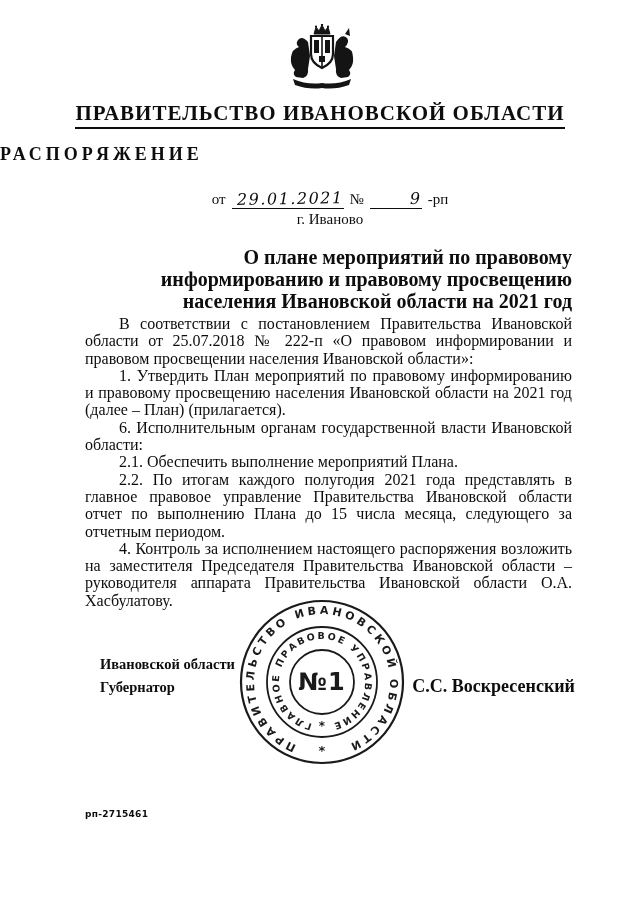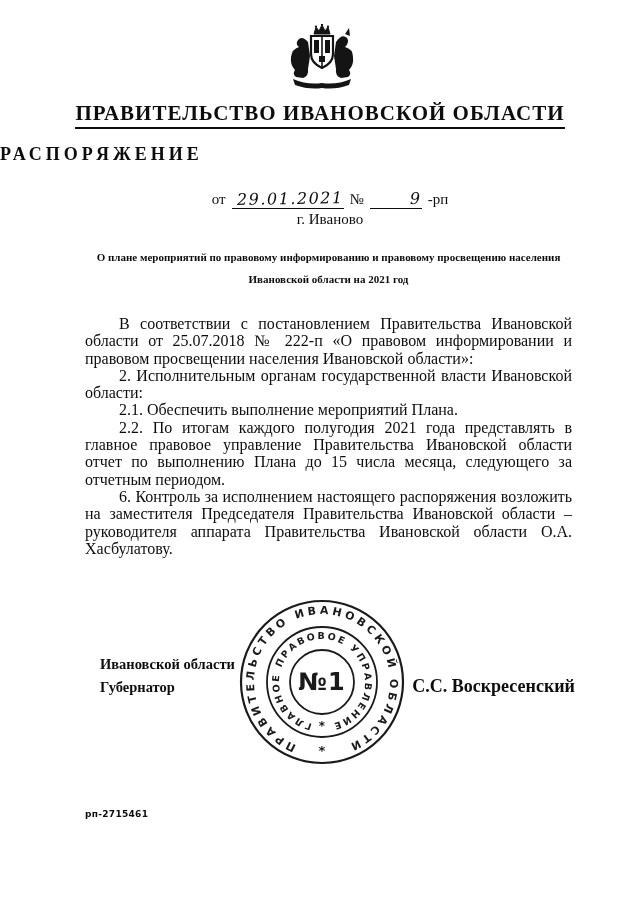--- a/index.html
+++ b/index.html
@@ -67,22 +67,22 @@
   .city-line {
     position: absolute;
     top: 211px; left: 0; right: 0;
     text-align: center;
     font-size: 15px;
     transform: translateX(10px);
   }
   .doc-title {
     position: absolute;
     top: 246px; left: 85px; right: 68px;
-    text-align: center;
-    font-size: 11px;
+    text-align: right;
+    font-size: 20px;
     font-weight: bold;
     line-height: 22px;
   }
   .doc-body {
     position: absolute;
     top: 315px; left: 85px; right: 68px;
     font-size: 16px;
     line-height: 17.3px;
     text-align: justify;
   }
@@ -157,24 +157,25 @@
     <span class="fill-cell num-cell"><span class="handwritten">9</span></span>
     <span>-рп</span>
   </div>
 
   <div class="city-line">г. Иваново</div>
 
   <div class="doc-title">О плане мероприятий по правовому информированию и правовому просвещению населения Ивановской области на 2021 год</div>
 
   <div class="doc-body">
     <p>В соответствии с постановлением Правительства Ивановской области от 25.07.2018 № 222-п «О правовом информировании и правовом просвещении населения Ивановской области»:</p>
-    <p>2. Исполнительным органам государственной власти Ивановской области:</p>
+    <p>1. Утвердить План мероприятий по правовому информированию и правовому просвещению населения Ивановской области на 2021 год (далее – План) (прилагается).</p>
+    <p>6. Исполнительным органам государственной власти Ивановской области:</p>
     <p>2.1. Обеспечить выполнение мероприятий Плана.</p>
     <p>2.2. По итогам каждого полугодия 2021 года представлять в главное правовое управление Правительства Ивановской области отчет по выполнению Плана до 15 числа месяца, следующего за отчетным периодом.</p>
-    <p>6. Контроль за исполнением настоящего распоряжения возложить на заместителя Председателя Правительства Ивановской области – руководителя аппарата Правительства Ивановской области О.А. Хасбулатову.</p>
+    <p>4. Контроль за исполнением настоящего распоряжения возложить на заместителя Председателя Правительства Ивановской области – руководителя аппарата Правительства Ивановской области О.А. Хасбулатову.</p>
   </div>
 
   <div class="sig-post">
     <div>Ивановской области</div>
     <div>Губернатор</div>
   </div>
   <div class="sig-name">С.С. Воскресенский</div>
 
   <div class="stamp">
     <svg viewBox="0 0 170 170" width="170" height="170" xmlns="http://www.w3.org/2000/svg">

